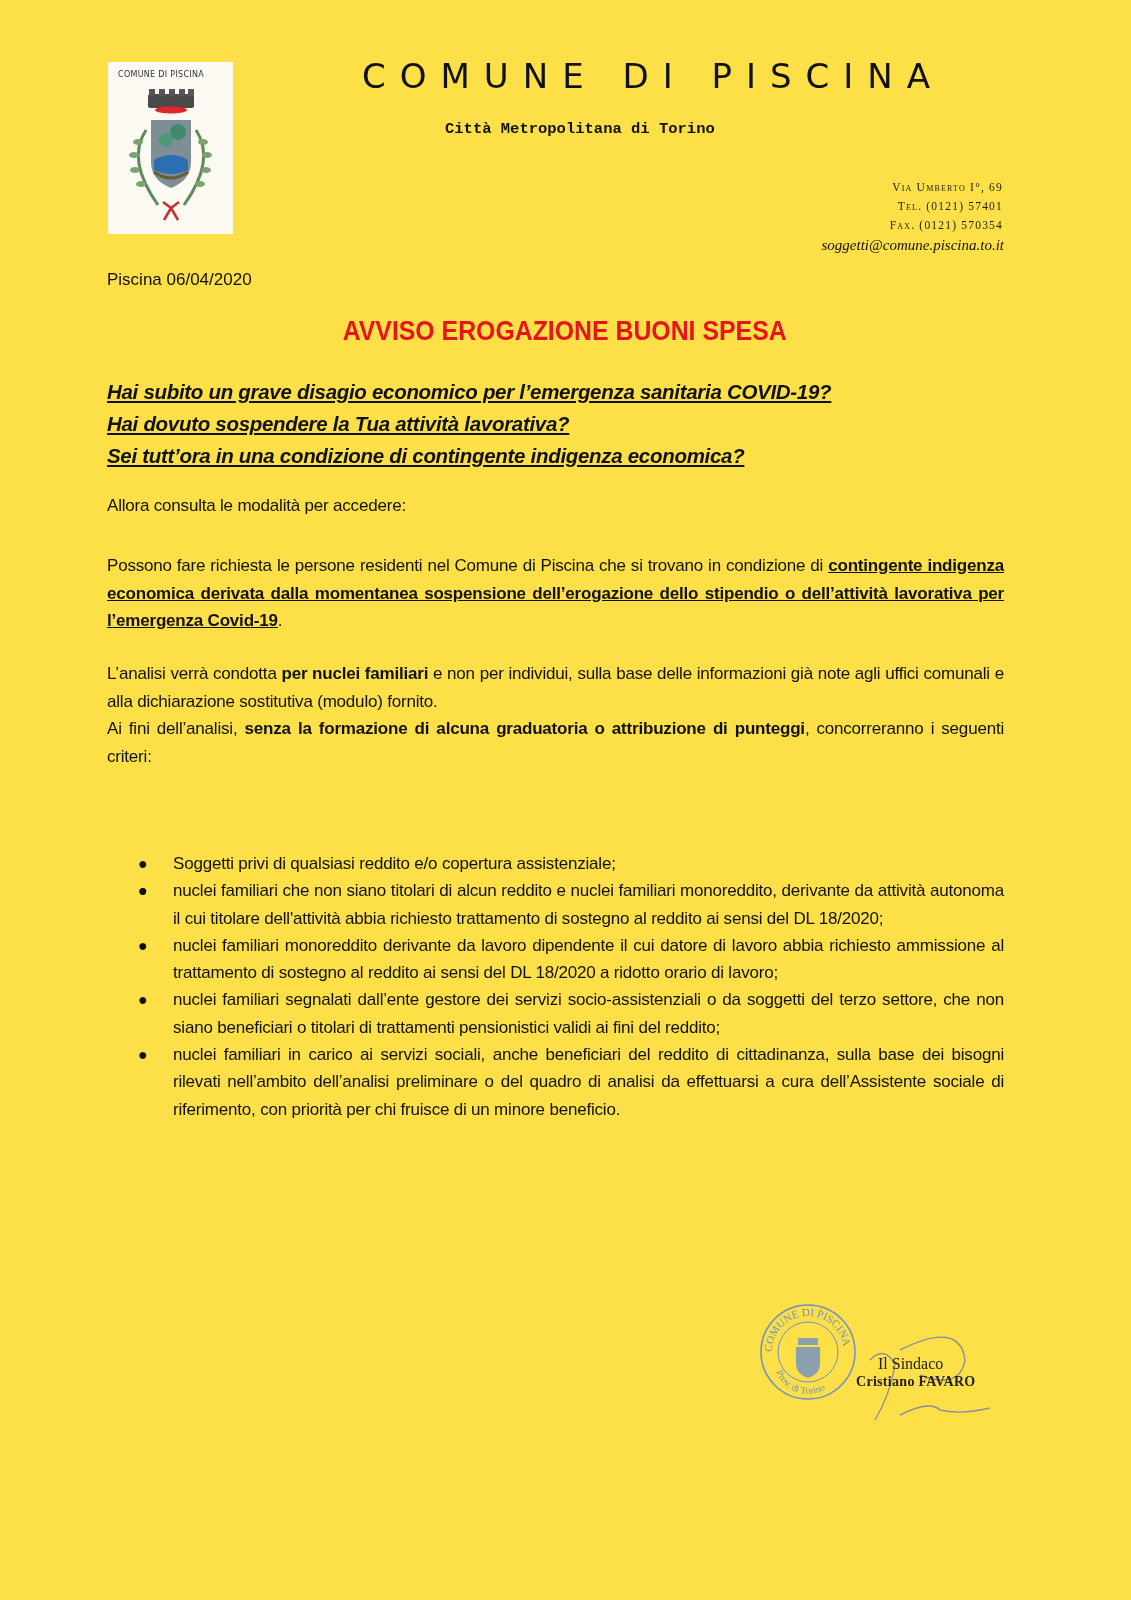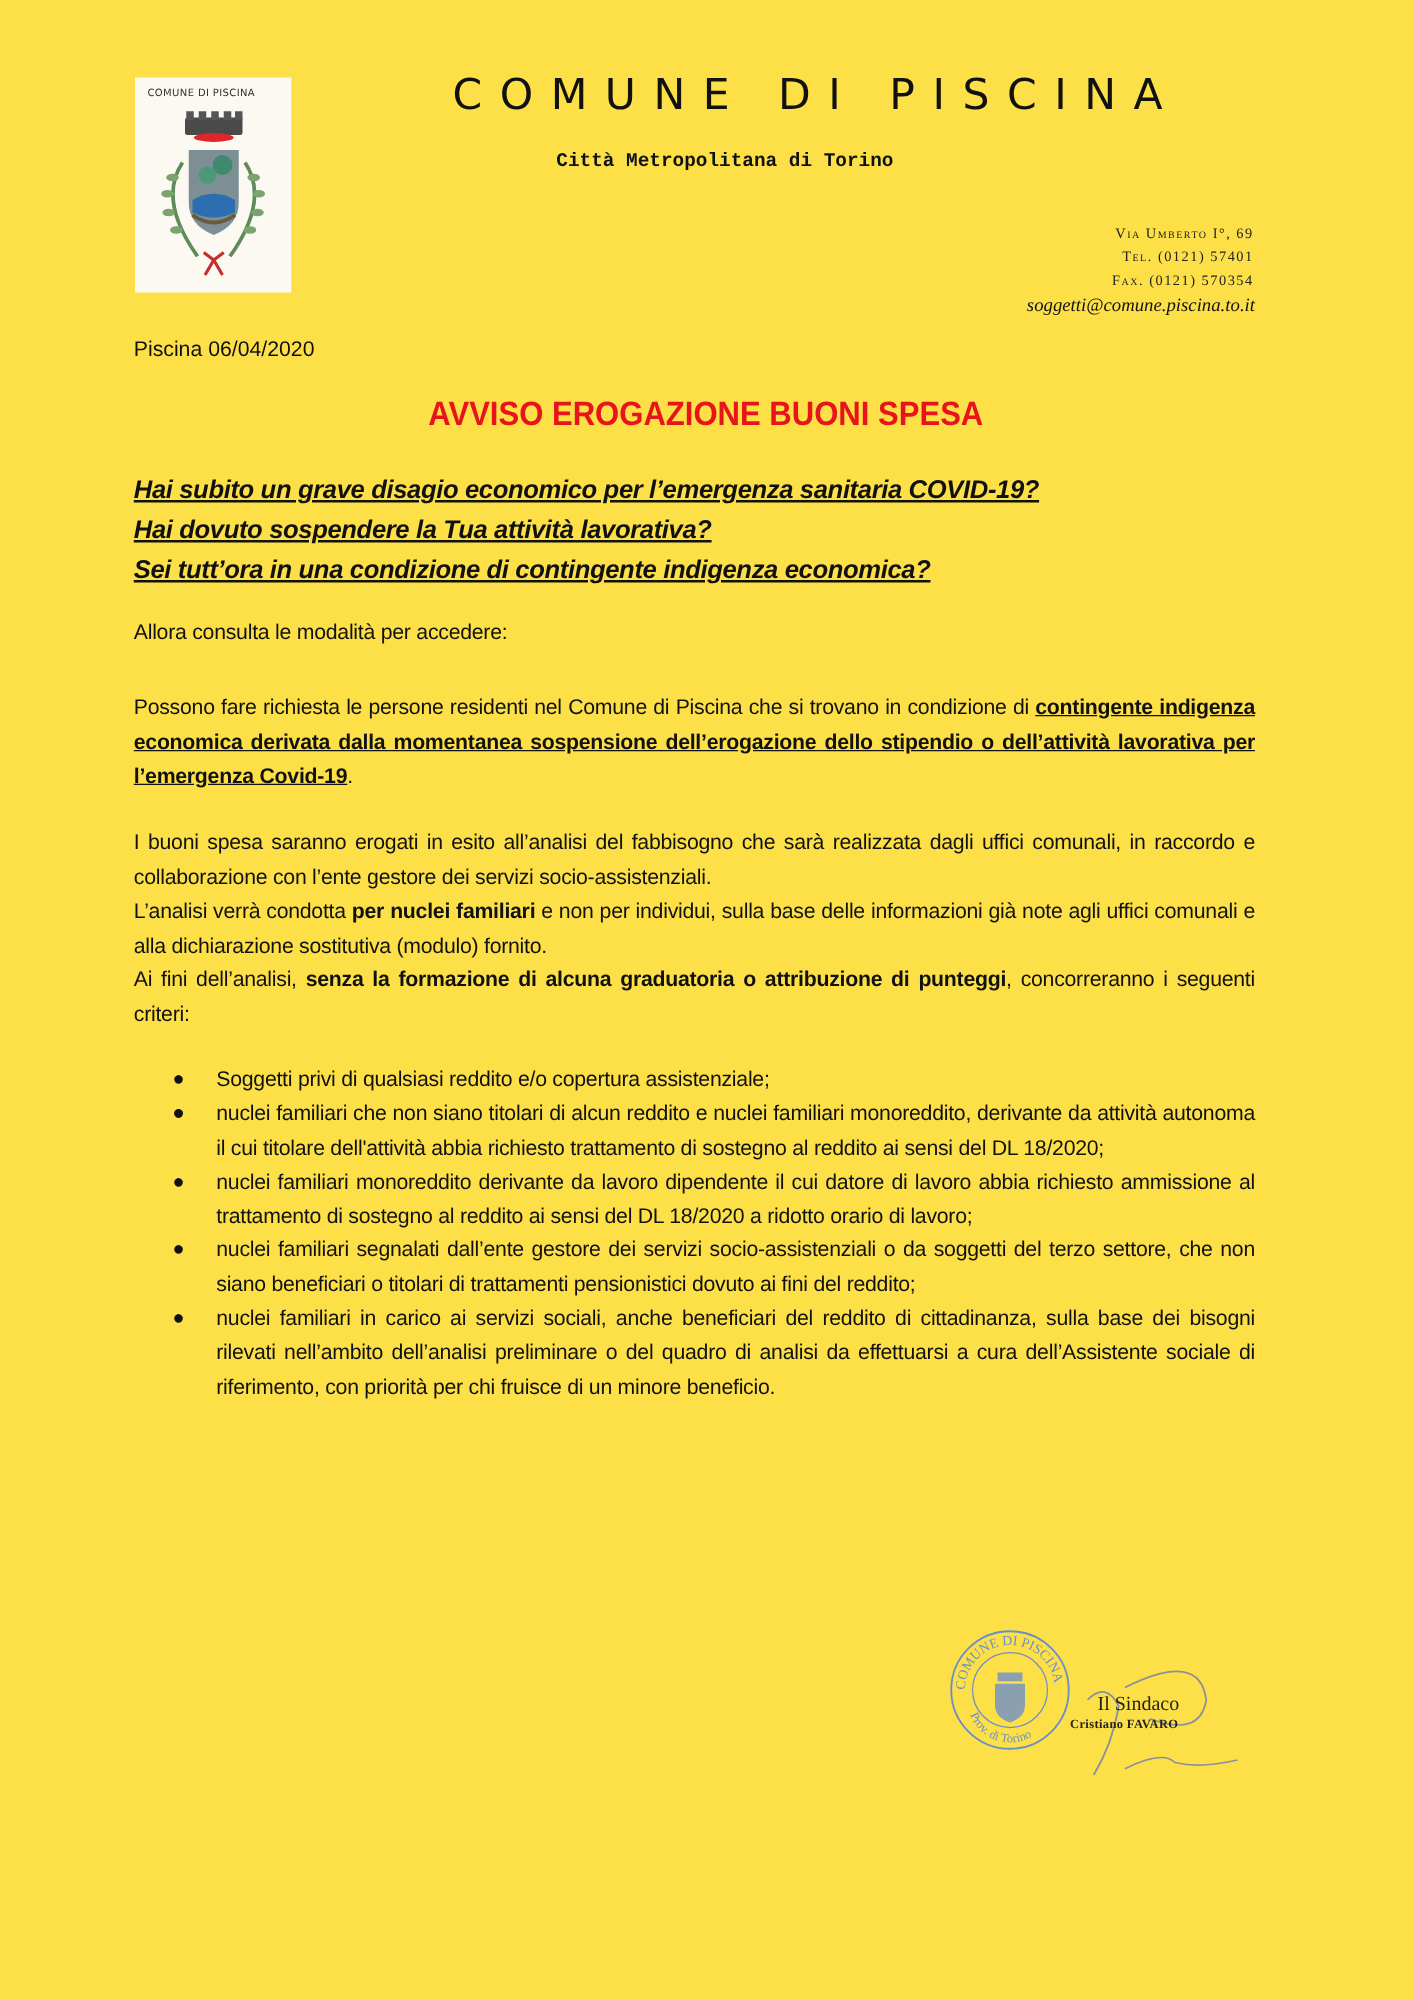--- a/index.html
+++ b/index.html
@@ -28,21 +28,21 @@
     .u { text-decoration: underline; font-weight: bold; }
     .b { font-weight: bold; }
 
     .criteria { position: absolute; left: 138px; top: 850px; width: 866px; margin: 0; padding: 0; list-style: none; font-family: "Liberation Sans", sans-serif; font-size: 17px; line-height: 27.3px; letter-spacing: -0.2px; }
     .criteria li { position: relative; padding-left: 35px; text-align: justify; }
     .criteria li .bullet { position: absolute; left: 0; top: 0; font-size: 16px; }
 
     
     .seal { position: absolute; left: 758px; top: 1302px; width: 100px; height: 100px; }
     .sign-role { position: absolute; left: 878px; top: 1355px; font-family: "Liberation Serif", serif; font-size: 16px; color: #222; }
-    .sign-name { position: absolute; left: 856px; top: 1374px; font-family: "Liberation Serif", serif; font-weight: bold; font-size: 10px; color: #222; letter-spacing: 0.3px; }
+    .sign-name { position: absolute; left: 856px; top: 1374px; font-family: "Liberation Serif", serif; font-weight: bold; font-size: 14px; color: #222; letter-spacing: 0.3px; }
     .signature { position: absolute; left: 840px; top: 1320px; }
   </style>
 </head>
 <body>
 
 <div class="page">
 
   <div class="crest">
     <span class="crest-label">COMUNE DI PISCINA</span>
     <svg width="125" height="150" viewBox="0 0 125 150">
@@ -95,31 +95,30 @@
     <div>Hai subito un grave disagio economico per l’emergenza sanitaria COVID-19?</div>
     <div>Hai dovuto sospendere la Tua attività lavorativa?</div>
     <div>Sei tutt’ora in una condizione di contingente indigenza economica?</div>
   </div>
 
   <div class="para intro">Allora consulta le modalità per accedere:</div>
 
   <div class="para p1"><span>Possono fare richiesta le persone residenti nel Comune di Piscina che si trovano in condizione di </span><span class="u">contingente indigenza economica derivata dalla momentanea sospensione dell’erogazione dello stipendio o dell’attività lavorativa per l’emergenza Covid-19</span><span>.</span></div>
 
   <div class="para p2">
-    <div>I buoni spesa saranno erogati in esito all’analisi del fabbisogno che sarà realizzata dagli uffici comunali, in raccordo e collaborazione con l’ente gestore dei servizi socio-assistenziali.</div>
     <div><span>L’analisi verrà condotta </span><span class="b">per nuclei familiari</span><span> e non per individui, sulla base delle informazioni già note agli uffici comunali e alla dichiarazione sostitutiva (modulo) fornito.</span></div>
     <div><span>Ai fini dell’analisi, </span><span class="b">senza la formazione di alcuna graduatoria o attribuzione di punteggi</span><span>, concorreranno i seguenti criteri:</span></div>
   </div>
 
   <ul class="criteria">
     <li><span class="bullet">●</span><span>Soggetti privi di qualsiasi reddito e/o copertura assistenziale;</span></li>
     <li><span class="bullet">●</span></li>
     <li><span class="bullet">●</span><span> nuclei familiari che non siano titolari di alcun reddito e nuclei familiari monoreddito, derivante da attività autonoma il cui titolare dell'attività abbia richiesto trattamento di sostegno al reddito ai sensi del DL 18/2020;</span></li>
     <li><span class="bullet">●</span><span>nuclei familiari monoreddito derivante da lavoro dipendente il cui datore di lavoro abbia richiesto ammissione al trattamento di sostegno al reddito ai sensi del DL 18/2020 a ridotto orario di lavoro;</span></li>
-    <li><span class="bullet">●</span><span>nuclei familiari segnalati dall’ente gestore dei servizi socio-assistenziali o da soggetti del terzo settore, che non siano beneficiari o titolari di trattamenti pensionistici dovuto ai fini del reddito;</span></li>
+    <li><span class="bullet">●</span><span>nuclei familiari segnalati dall’ente gestore dei servizi socio-assistenziali o da soggetti del terzo settore, che non siano beneficiari o titolari di trattamenti pensionistici validi ai fini del reddito;</span></li>
     <li><span class="bullet">●</span><span>nuclei familiari in carico ai servizi sociali, anche beneficiari del reddito di cittadinanza, sulla base dei bisogni rilevati nell’ambito dell’analisi preliminare o del quadro di analisi da effettuarsi a cura dell’Assistente sociale di riferimento, con priorità per chi fruisce di un minore beneficio.</span></li>
   </ul>
 
   <svg class="seal" viewBox="0 0 100 100">
     <defs>
       <path id="sealTop" d="M14 50 A36 36 0 0 1 86 50"></path>
       <path id="sealBot" d="M16 58 A34 34 0 0 0 84 58"></path>
     </defs>
     <circle cx="50" cy="50" r="47" fill="none" stroke="#6d8fc9" stroke-width="1.5"></circle>
     <circle cx="50" cy="50" r="30" fill="none" stroke="#6d8fc9" stroke-width="1"></circle>

